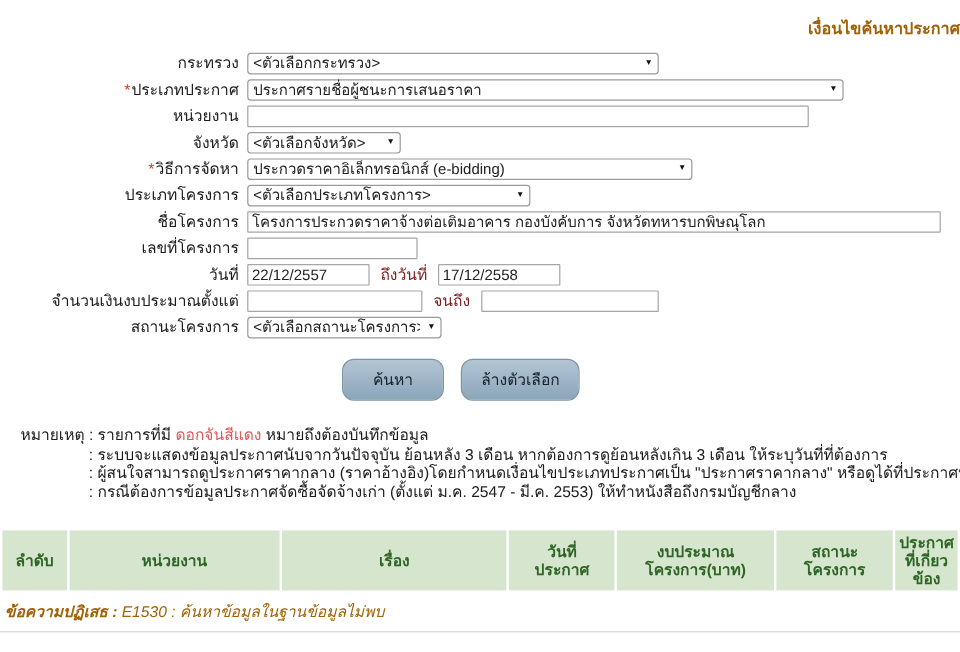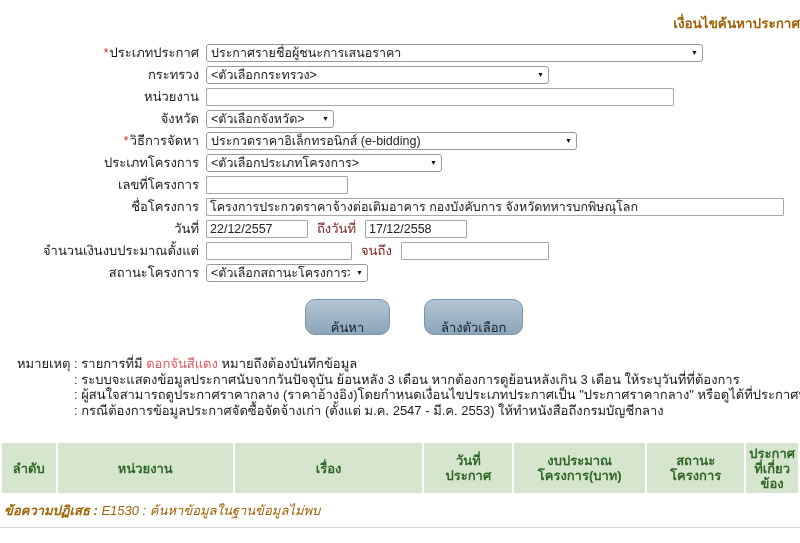--- a/index.html
+++ b/index.html
@@ -28,23 +28,23 @@
   .selectbox{
     display:flex;align-items:center;justify-content:space-between;
     height:18px;border:1px solid #9a9a9a;border-radius:3px;background:#fff;
     padding:0 4px;box-sizing:border-box;cursor:default;
   }
   .sel-text{font-size:12.5px;color:#222;white-space:nowrap;overflow:hidden;}
   .sel-arrow{font-size:7px;color:#111;margin-left:6px;flex:0 0 auto;}
   
   .button-row{margin:18px 0 0 285px;display:flex;gap:14px;}
   .btn{
-    min-width:85px;height:22px;border:1px solid #7d93a6;border-radius:10px;
+    min-width:85px;height:35px;border:1px solid #7d93a6;border-radius:10px;
     background:linear-gradient(#b3c5d4,#8ba5b9);
-    font-family:inherit;font-size:13px;color:#16202a;padding:17px 16px;cursor:pointer;margin-left:20px;
+    font-family:inherit;font-size:13px;color:#16202a;padding:5px 16px;cursor:pointer;
   }
   
   .notes{margin:21px 0 0 5px;line-height:15.5px;color:#1c1c1c;}
   .note-line{white-space:nowrap;margin-left:12px;}
   .note-indent{padding-left:57px;}
   .red-text{color:#e05a5a;}
   
   table.results{
     width:800px;margin-top:23px;border-collapse:separate;border-spacing:2px;
     table-layout:fixed;
@@ -63,31 +63,31 @@
 </head>
 <body>
 
 <div class="page">
 
   <div class="title">เงื่อนไขค้นหาประกาศ</div>
 
   <div class="form-area">
 
     <div class="row">
-      <div class="lbl"><span class="req">*</span><span>ประเภทประกาศ</span></div>
-      <div class="selectbox" style="width:497px">
-        <span class="sel-text">ประกาศรายชื่อผู้ชนะการเสนอราคา</span>
+      <div class="lbl">กระทรวง</div>
+      <div class="selectbox" style="width:343px">
+        <span class="sel-text">&lt;ตัวเลือกกระทรวง&gt;</span>
         <span class="sel-arrow">▼</span>
       </div>
     </div>
 
     <div class="row">
-      <div class="lbl">กระทรวง</div>
-      <div class="selectbox" style="width:343px">
-        <span class="sel-text">&lt;ตัวเลือกกระทรวง&gt;</span>
+      <div class="lbl"><span class="req">*</span><span>ประเภทประกาศ</span></div>
+      <div class="selectbox" style="width:497px">
+        <span class="sel-text">ประกาศรายชื่อผู้ชนะการเสนอราคา</span>
         <span class="sel-arrow">▼</span>
       </div>
     </div>
 
     <div class="row">
       <div class="lbl">หน่วยงาน</div>
       <input class="txt" style="width: 460px;" value="">
     </div>
 
     <div class="row">
@@ -109,27 +109,27 @@
 
     <div class="row">
       <div class="lbl">ประเภทโครงการ</div>
       <div class="selectbox" style="width:236px">
         <span class="sel-text">&lt;ตัวเลือกประเภทโครงการ&gt;</span>
         <span class="sel-arrow">▼</span>
       </div>
     </div>
 
     <div class="row">
-      <div class="lbl">เลขที่โครงการ</div>
-      <input class="txt" style="width: 134px;" value="">
+      <div class="lbl">ชื่อโครงการ</div>
+      <input class="txt" style="width: 570px;" value="โครงการประกวดราคาจ้างต่อเติมอาคาร กองบังคับการ จังหวัดทหารบกพิษณุโลก">
     </div>
 
     <div class="row">
-      <div class="lbl">ชื่อโครงการ</div>
-      <input class="txt" style="width: 570px;" value="โครงการประกวดราคาจ้างต่อเติมอาคาร กองบังคับการ จังหวัดทหารบกพิษณุโลก">
+      <div class="lbl">เลขที่โครงการ</div>
+      <input class="txt" style="width: 134px;" value="">
     </div>
 
     <div class="row">
       <div class="lbl">วันที่</div>
       <input class="txt" style="width: 94px;" value="22/12/2557">
       <span class="inline-lbl">ถึงวันที่</span>
       <input class="txt" style="width: 94px;" value="17/12/2558">
     </div>
 
     <div class="row">

